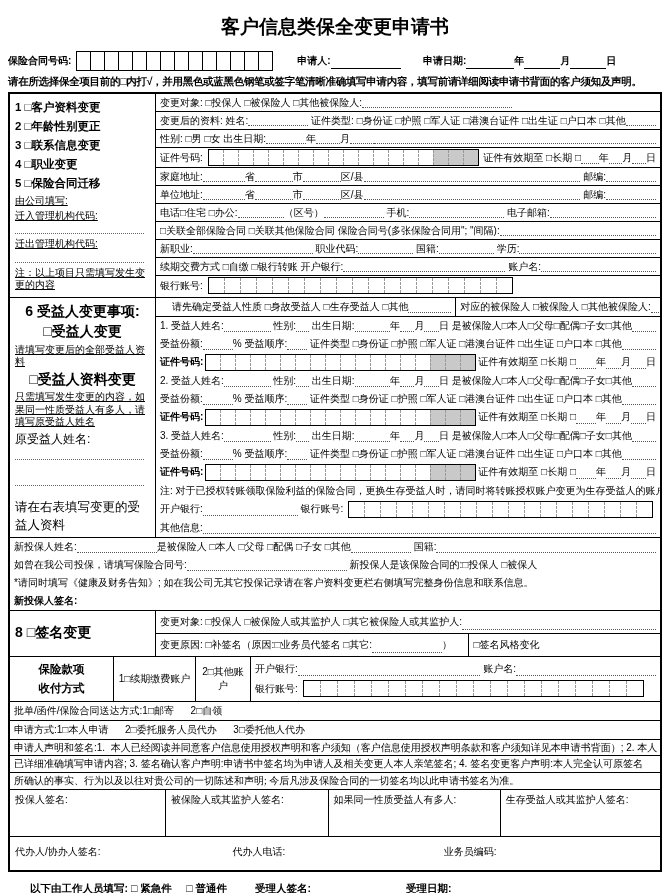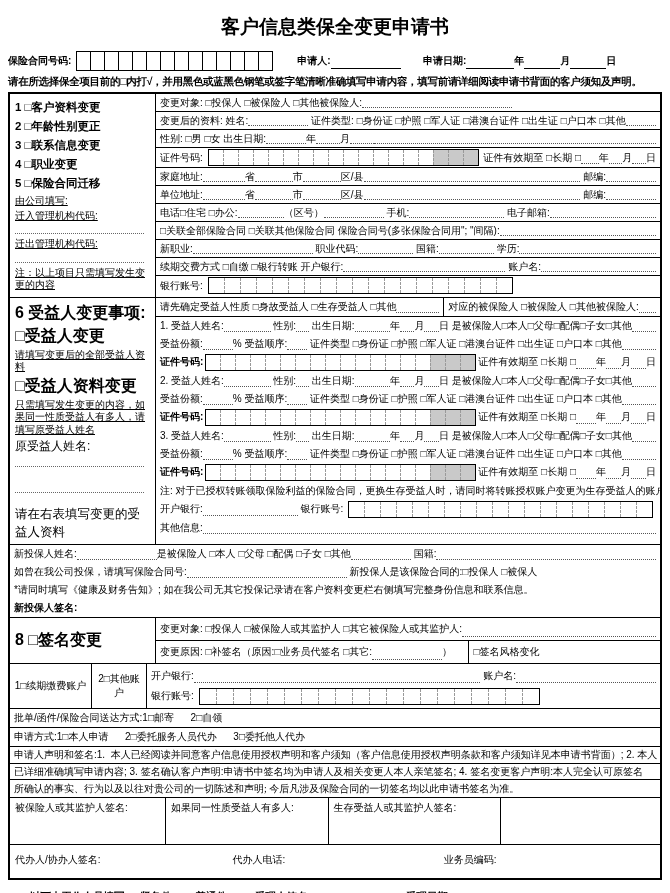--- a/index.html
+++ b/index.html
@@ -32,25 +32,25 @@
   .row{border-bottom:1px solid #000;}
   .row:last-child{border-bottom:none;}
   .sec{display:flex;align-items:stretch;}
   .lcol{flex:0 0 146px;border-right:1px solid #000;padding:3px 5px;box-sizing:border-box;min-width:0;}
   .rcol{flex:1;min-width:0;}
   .bordered > .fline{border-bottom:1px solid #000;}
   .bordered > .fline:last-child{border-bottom:none;}
   .litem{font-weight:bold;font-size:11.5px;margin:3px 0 4px;white-space:nowrap;}
   .lnote{font-size:10px;margin:2px 0;line-height:1.25;text-decoration:underline;}
   .flinedot{border-bottom:1px dotted #666;height:9px;margin:2px 6px 4px 0;}
-  .bhead{font-weight:bold;font-size:16px;margin:2px 0 3px;line-height:1.25;}
+  .bhead{font-weight:bold;font-size:14px;margin:2px 0 3px;line-height:1.25;text-align:center;}
   .orig{font-size:12px;margin-top:2px;}
   .fillnote{font-size:12.5px;margin-top:12px;line-height:1.45;}
   .split{display:flex;align-items:stretch;}
-  .split .sL{flex:0 0 57%;border-right:1px solid #000;min-width:0;}
+  .split .sL{flex:0 0 57%;border-right:1px solid #000;min-width:0;margin-left:12px;}
   .split .sR{flex:1;min-width:0;}
   .bb{border-bottom:1px solid #000;}
   .sec8 .fline{min-height:22px;}
   .sec8 .sL8{flex:0 0 62%;border-right:1px solid #000;min-width:0;}
   .sec8 .sR8{flex:1;min-width:0;}
   .sec8row{display:flex;align-items:stretch;}
   
   .pay{display:flex;align-items:stretch;}
   .pc{border-right:1px solid #000;display:flex;flex-direction:column;justify-content:center;align-items:center;text-align:center;padding:3px 2px;box-sizing:border-box;min-width:0;}
   .pc1{flex:0 0 104px;font-weight:bold;font-size:11.5px;gap:4px;}
@@ -529,20 +529,24 @@
         <div class="sR8">
             <div class="fline">
               <span class="ft">□签名风格变化</span>
             </div>
           </div>
       </div>
     </div>
   </div>
 
   <div class="row pay">
+    <div class="pc pc1">
+      <div>保险款项</div>
+      <div>收付方式</div>
+    </div>
     <div class="pc pc2">1□续期缴费账户</div>
     <div class="pc pc3">2□其他账户</div>
     <div class="pc4">
         <div class="fline">
           <span class="ft">开户银行:</span>
           <span class="df grow"></span>
           <span class="ft"> 账户名:</span>
           <span class="df" style="width: 140px;"></span>
         </div>
         <div class="fline">
@@ -589,20 +593,21 @@
       </div>
       <div class="fline">
         <span class="ft">已详细准确填写申请内容; 3. 签名确认客户声明:申请书中签名均为申请人及相关变更人本人亲笔签名; 4. 签名变更客户声明:本人完全认可原签名</span>
       </div>
       <div class="fline">
         <span class="ft">所确认的事实、行为以及以往对贵公司的一切陈述和声明; 今后凡涉及保险合同的一切签名均以此申请书签名为准。</span>
       </div>
     </div>
 
   <div class="row sigs">
+    <div class="sigc">投保人签名:</div>
     <div class="sigc">被保险人或其监护人签名:</div>
     <div class="sigc">如果同一性质受益人有多人:</div>
     <div class="sigc">生存受益人或其监护人签名:</div>
   </div>
 
   <div class="row agent">
     <span>代办人/协办人签名:</span>
     <span>代办人电话:</span>
     <span>业务员编码:</span>
   </div>

